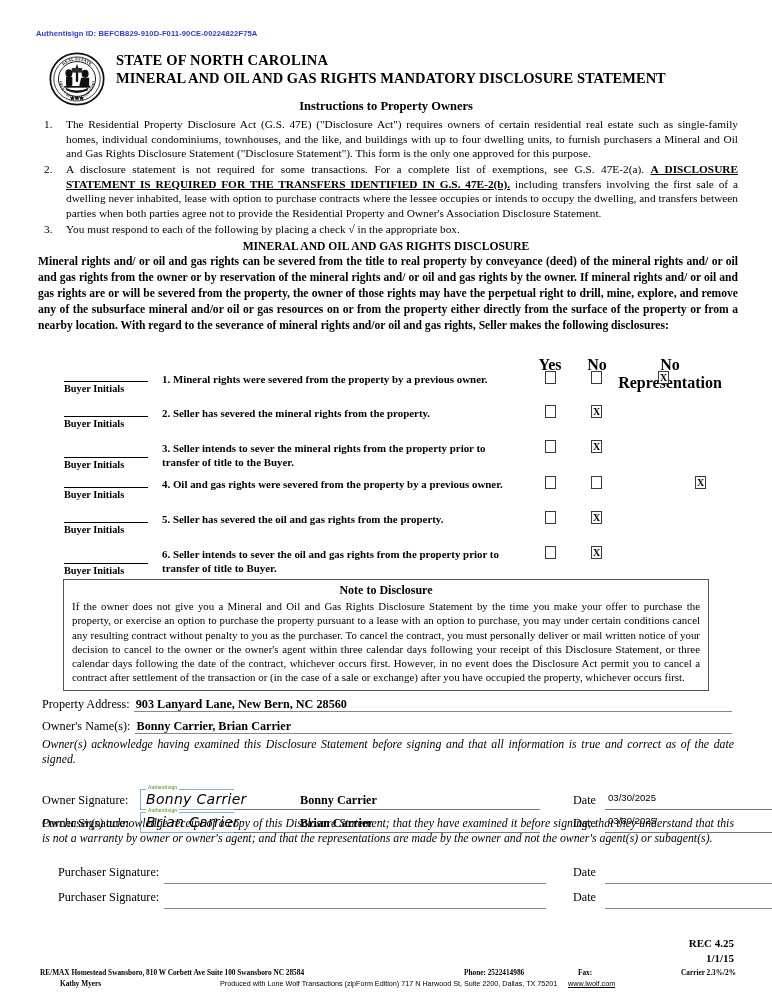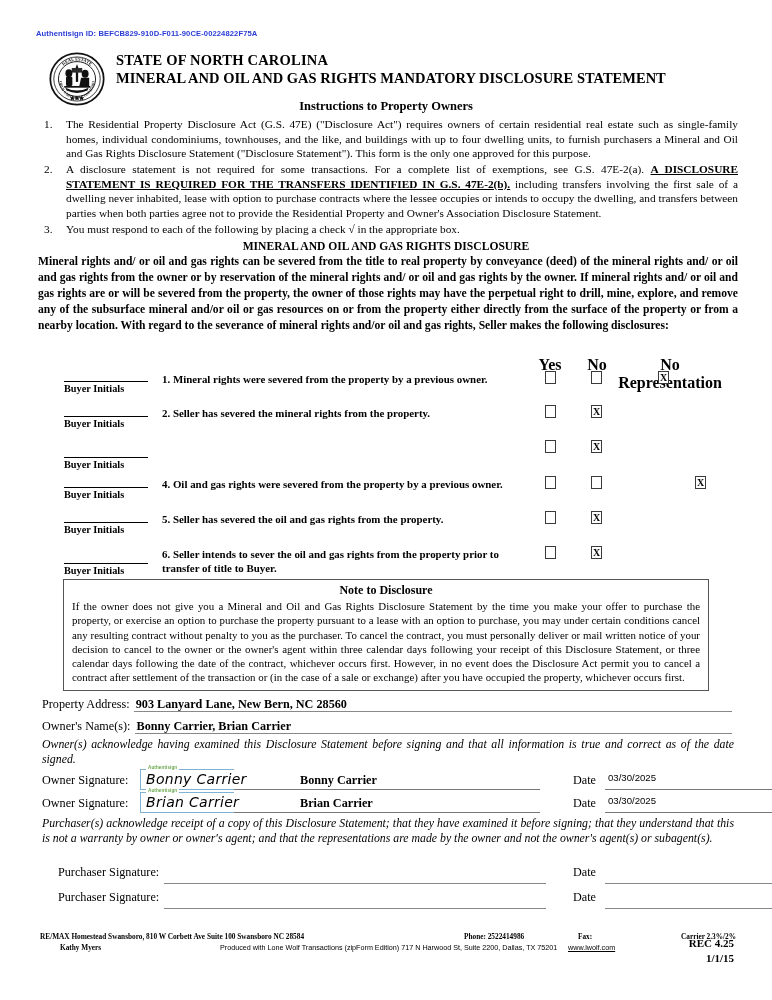--- a/index.html
+++ b/index.html
@@ -245,20 +245,21 @@
     text-align: justify;
   }
 
   
   .sigrow {
     position: absolute;
     left: 42px;
     width: 692px;
     height: 22px;
     font-size: 12.2px;
+    margin-top: 20px;
   }
   .sig-label {
     position: absolute;
     left: 0;
     top: 3px;
     white-space: nowrap;
   }
   .sig-line {
     position: absolute;
     left: 98px;
@@ -383,20 +384,21 @@
     left: 40px;
     top: 931px;
     width: 696px;
     font-size: 7.3px;
     line-height: 1.55;
   }
   .footer-line1 {
     position: relative;
     height: 11px;
     font-weight: bold;
+    margin-top: 36px;
   }
   .footer-brokerage {
     position: absolute;
     left: 0;
     top: 0;
     white-space: nowrap;
   }
   .footer-phone {
     position: absolute;
     left: 424px;
@@ -532,20 +534,21 @@
       <div class="qtext" style="top:1px;">2. Seller has severed the mineral rights from the property.</div>
       <div class="cbox yes" style="top:0px;"></div>
       <div class="cbox no" style="top:0px;">X</div>
     </div>
 
     <div class="qrow" style="top:84px;">
       <div class="initial-cell" style="top:6px;">
         <div class="initial-line"></div>
         <div class="initial-label">Buyer Initials</div>
       </div>
+      <div class="qtext" style="top:1px;">3. Seller intends to sever the mineral rights from the property prior to transfer of title to the Buyer.</div>
       <div class="cbox yes" style="top:0px;"></div>
       <div class="cbox no" style="top:0px;">X</div>
     </div>
 
     <div class="qrow" style="top:120px;">
       <div class="initial-cell" style="top:0px;">
         <div class="initial-line"></div>
         <div class="initial-label">Buyer Initials</div>
       </div>
       <div class="qtext" style="top:1px;">4. Oil and gas rights were severed from the property by a previous owner.</div>

